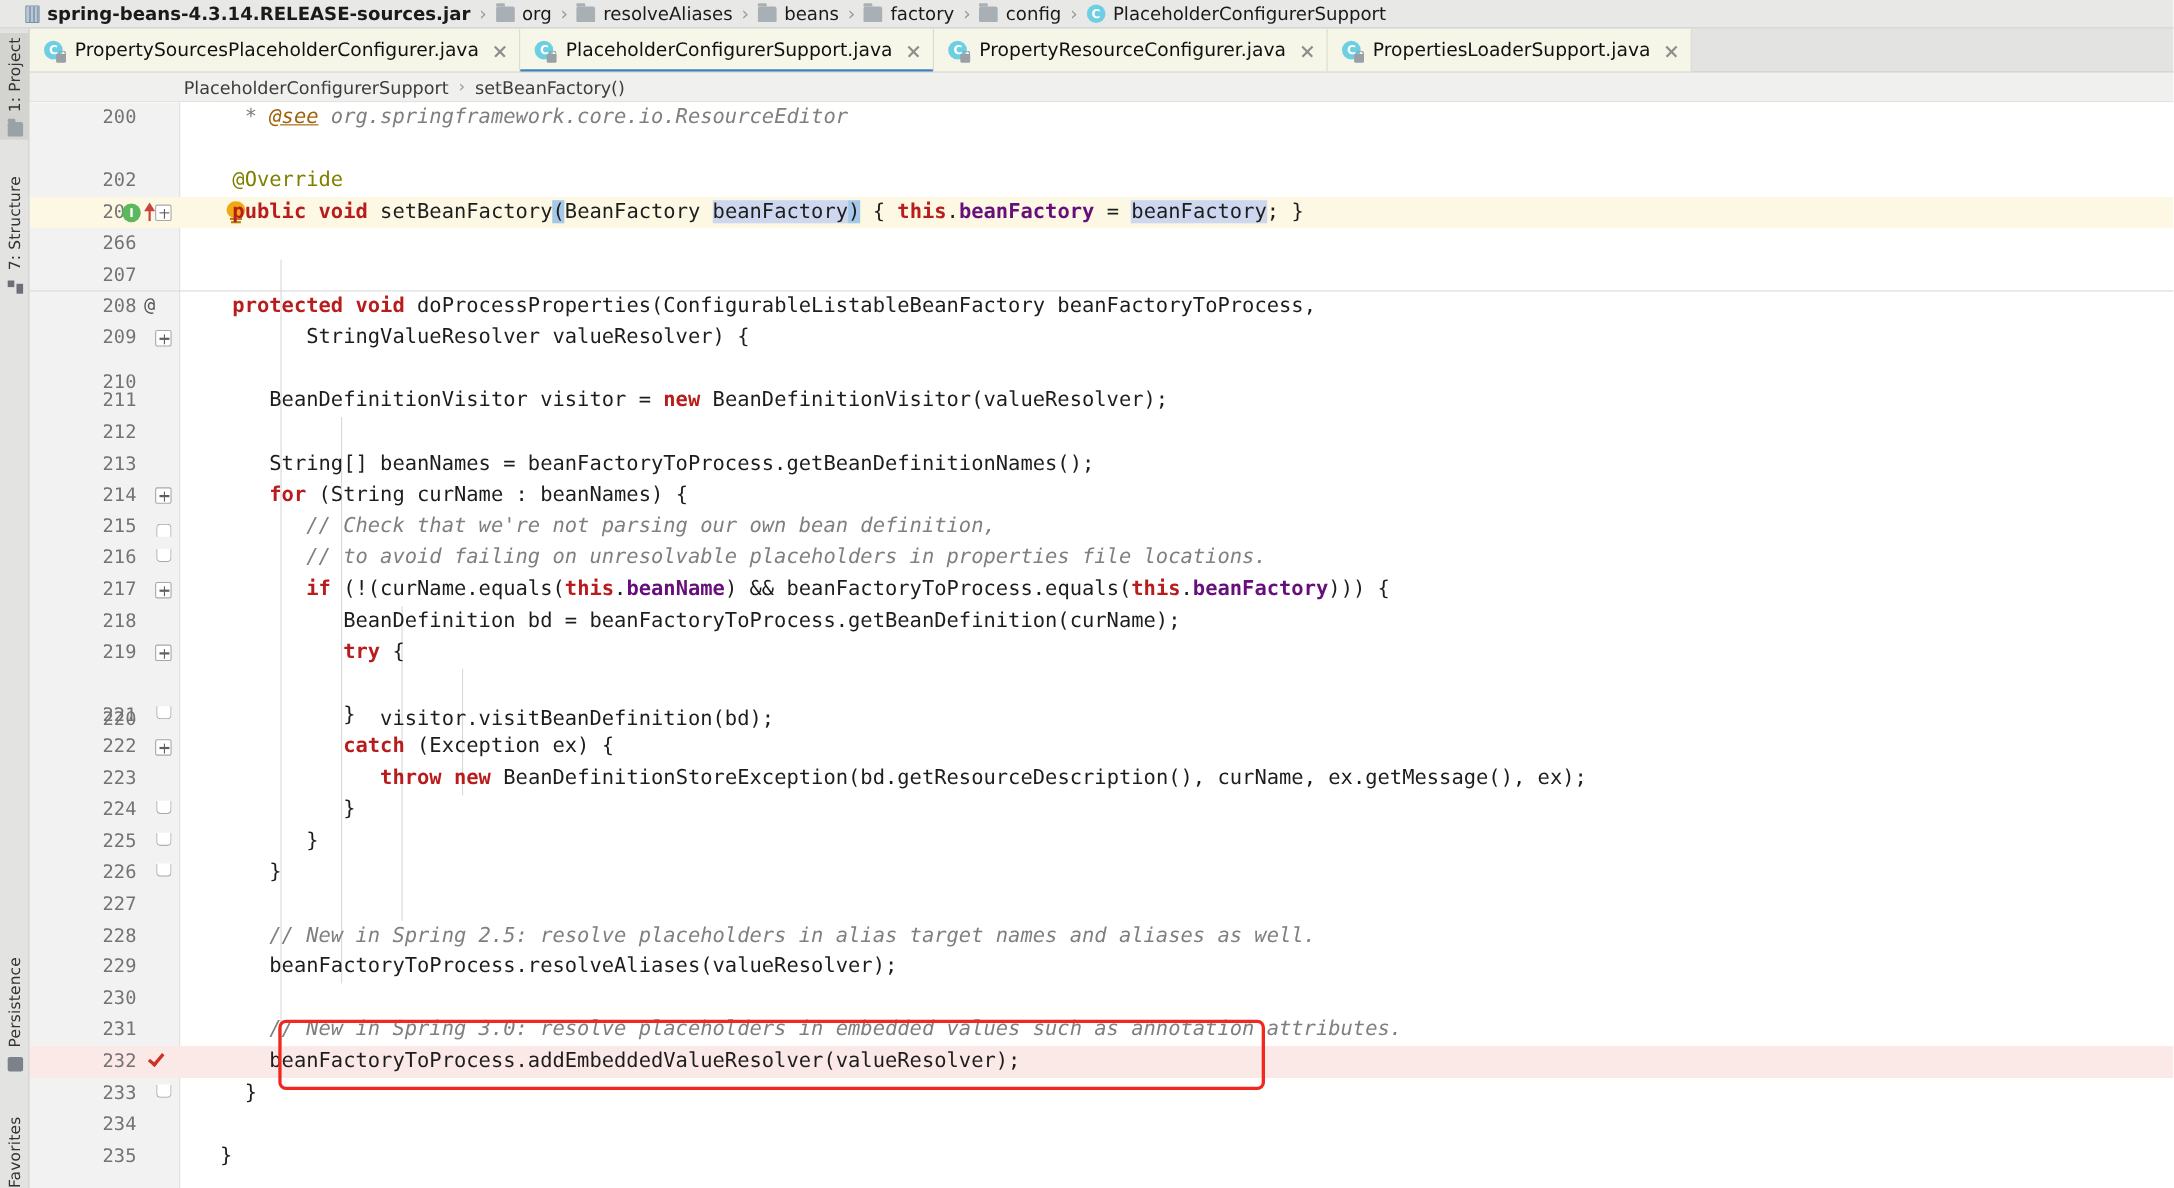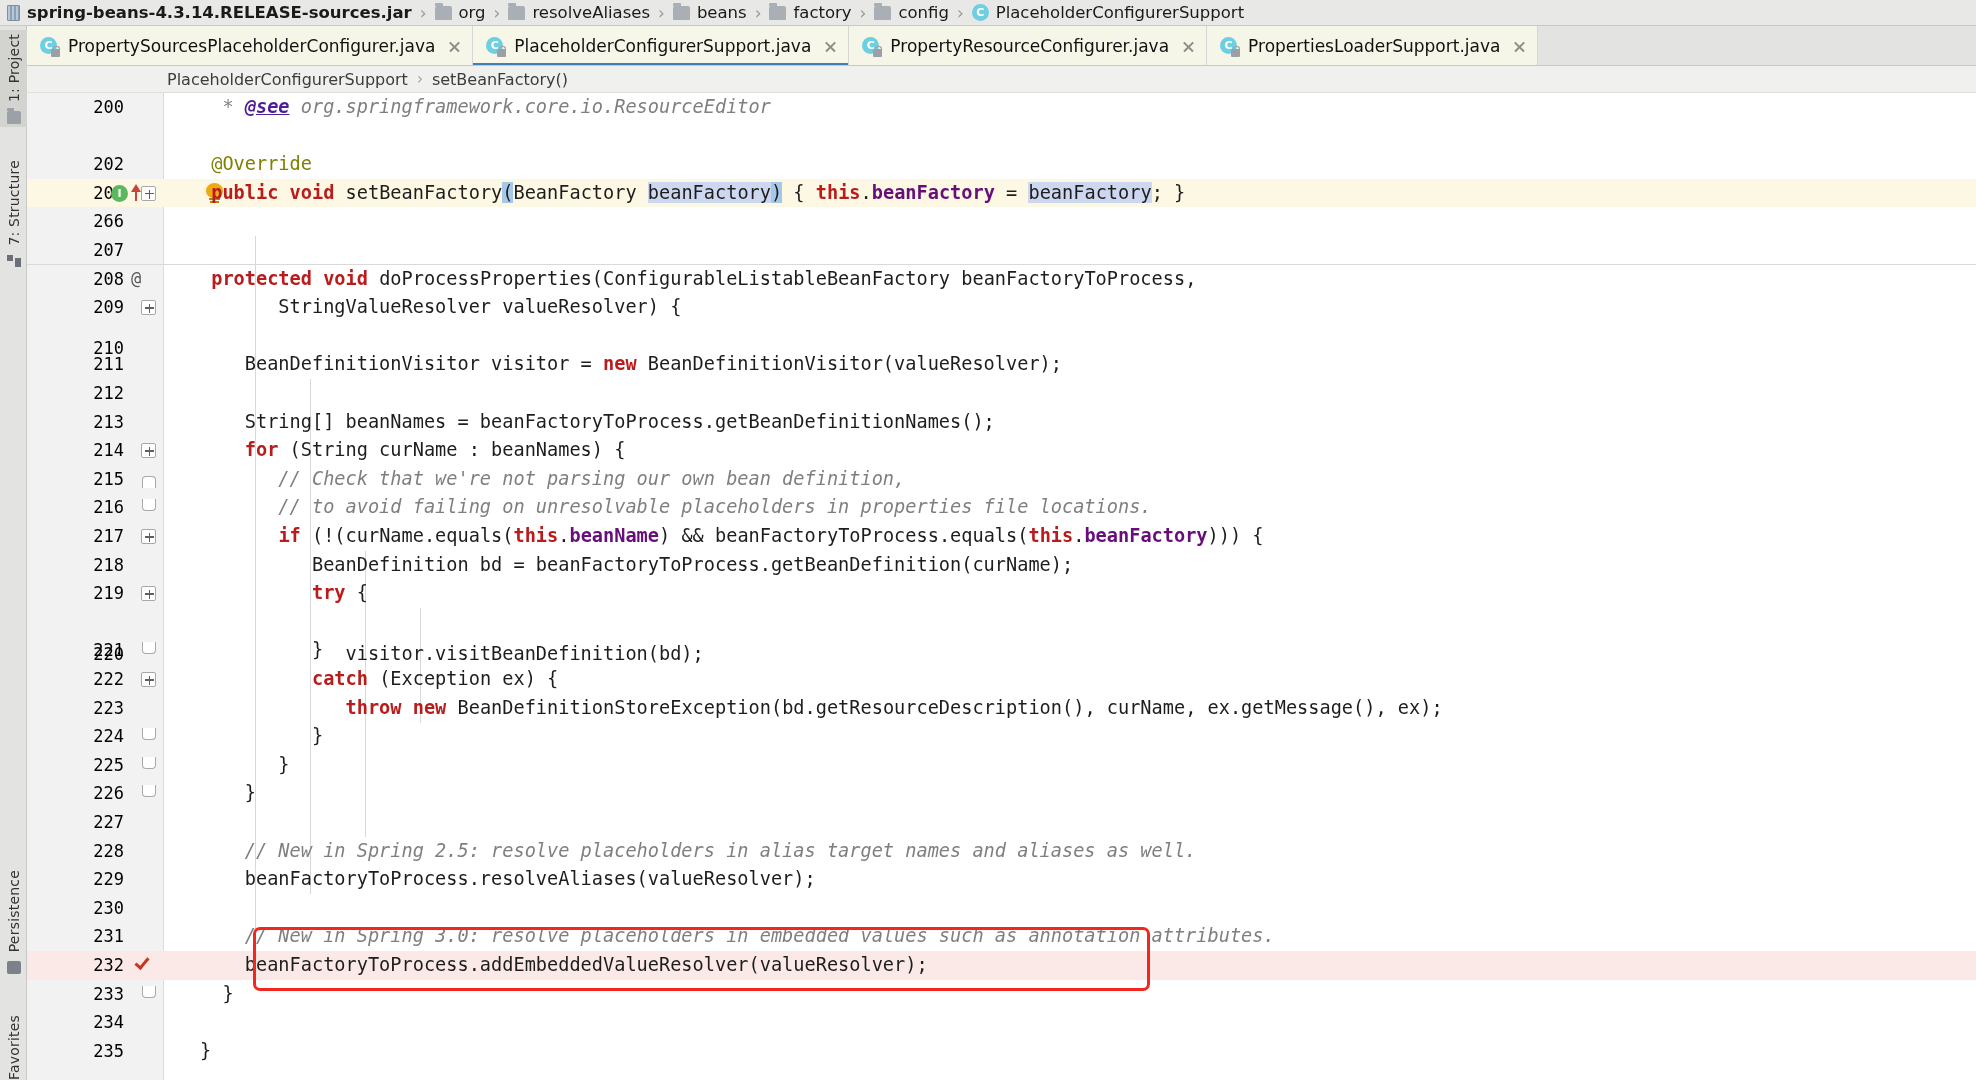--- a/index.html
+++ b/index.html
@@ -11,21 +11,21 @@
     font-family: "DejaVu Sans", sans-serif;
   }
 
   #app { position: relative; width: 1976px; height: 1080px; }
 
   
   .navbar {
     position: absolute; top: 0; left: 0; width: 1976px; height: 26px;
     background: #e8e8e6;
     display: flex; align-items: center;
-    padding-left: 0;
+    padding-left: 16px;
     border-bottom: 1px solid #c8c8c4;
   }
   .nav-crumb { display: flex; align-items: center; height: 26px; padding: 0 3px; }
   .nav-crumb .nav-label {
     font-size: 16.5px; color: #1a1a1a; line-height: 26px; white-space: nowrap;
     font-family: "DejaVu Sans", sans-serif;
   }
   .nav-crumb.root .nav-label { font-weight: bold; }
   .nav-sep {
     font-size: 17px; color: #9a9a96; padding: 0 5px; line-height: 26px;
@@ -150,34 +150,34 @@
     background: #ffffff;
   }
 
   .row { position: absolute; left: 0; width: 1949px; height: 28.6px; }
   .row-hl-caret { background: #fdf8e3; }
   .row-hl-pink  { background: #fbe9e7; }
   .row-underline-bottom { border-bottom: 1px solid #d9d9d9; }
 
   .lineno {
     position: absolute; left: 0; width: 97px; text-align: right;
-    font-family: "DejaVu Sans Mono", monospace; font-size: 17px; color: #000000;
+    font-family: "DejaVu Sans Mono", monospace; font-size: 17px; color: #737373;
     line-height: 28.6px;
   }
   .code {
     position: absolute; left: 173px;
     font-family: "DejaVu Sans Mono", monospace; font-size: 18.6px;
     line-height: 28.6px; color: #1d1d1d; white-space: pre;
   }
 
   
   .kw      { color: #b91c1c; font-weight: bold; }
   .cmt     { color: #7f7f7f; font-style: italic; }
   .doc     { color: #7f7f7f; font-style: italic; }
-  .doctag  { color: #4c1d95; font-style: italic; text-decoration: underline; font-weight: bold; }
+  .doctag  { color: #a16207; font-style: italic; text-decoration: underline; }
   .anno    { color: #808000; }
   .fld     { color: #660e7a; font-weight: bold; }
   .sel     { background: #cdd8f0; }
   .selbr   { background: #a6c8e8; }
 
   
   .g-fold {
     position: absolute; width: 15px; height: 15px; left: 114px;
     border: 1px solid #a8a8a8; background: #ffffff; border-radius: 2px;
   }

